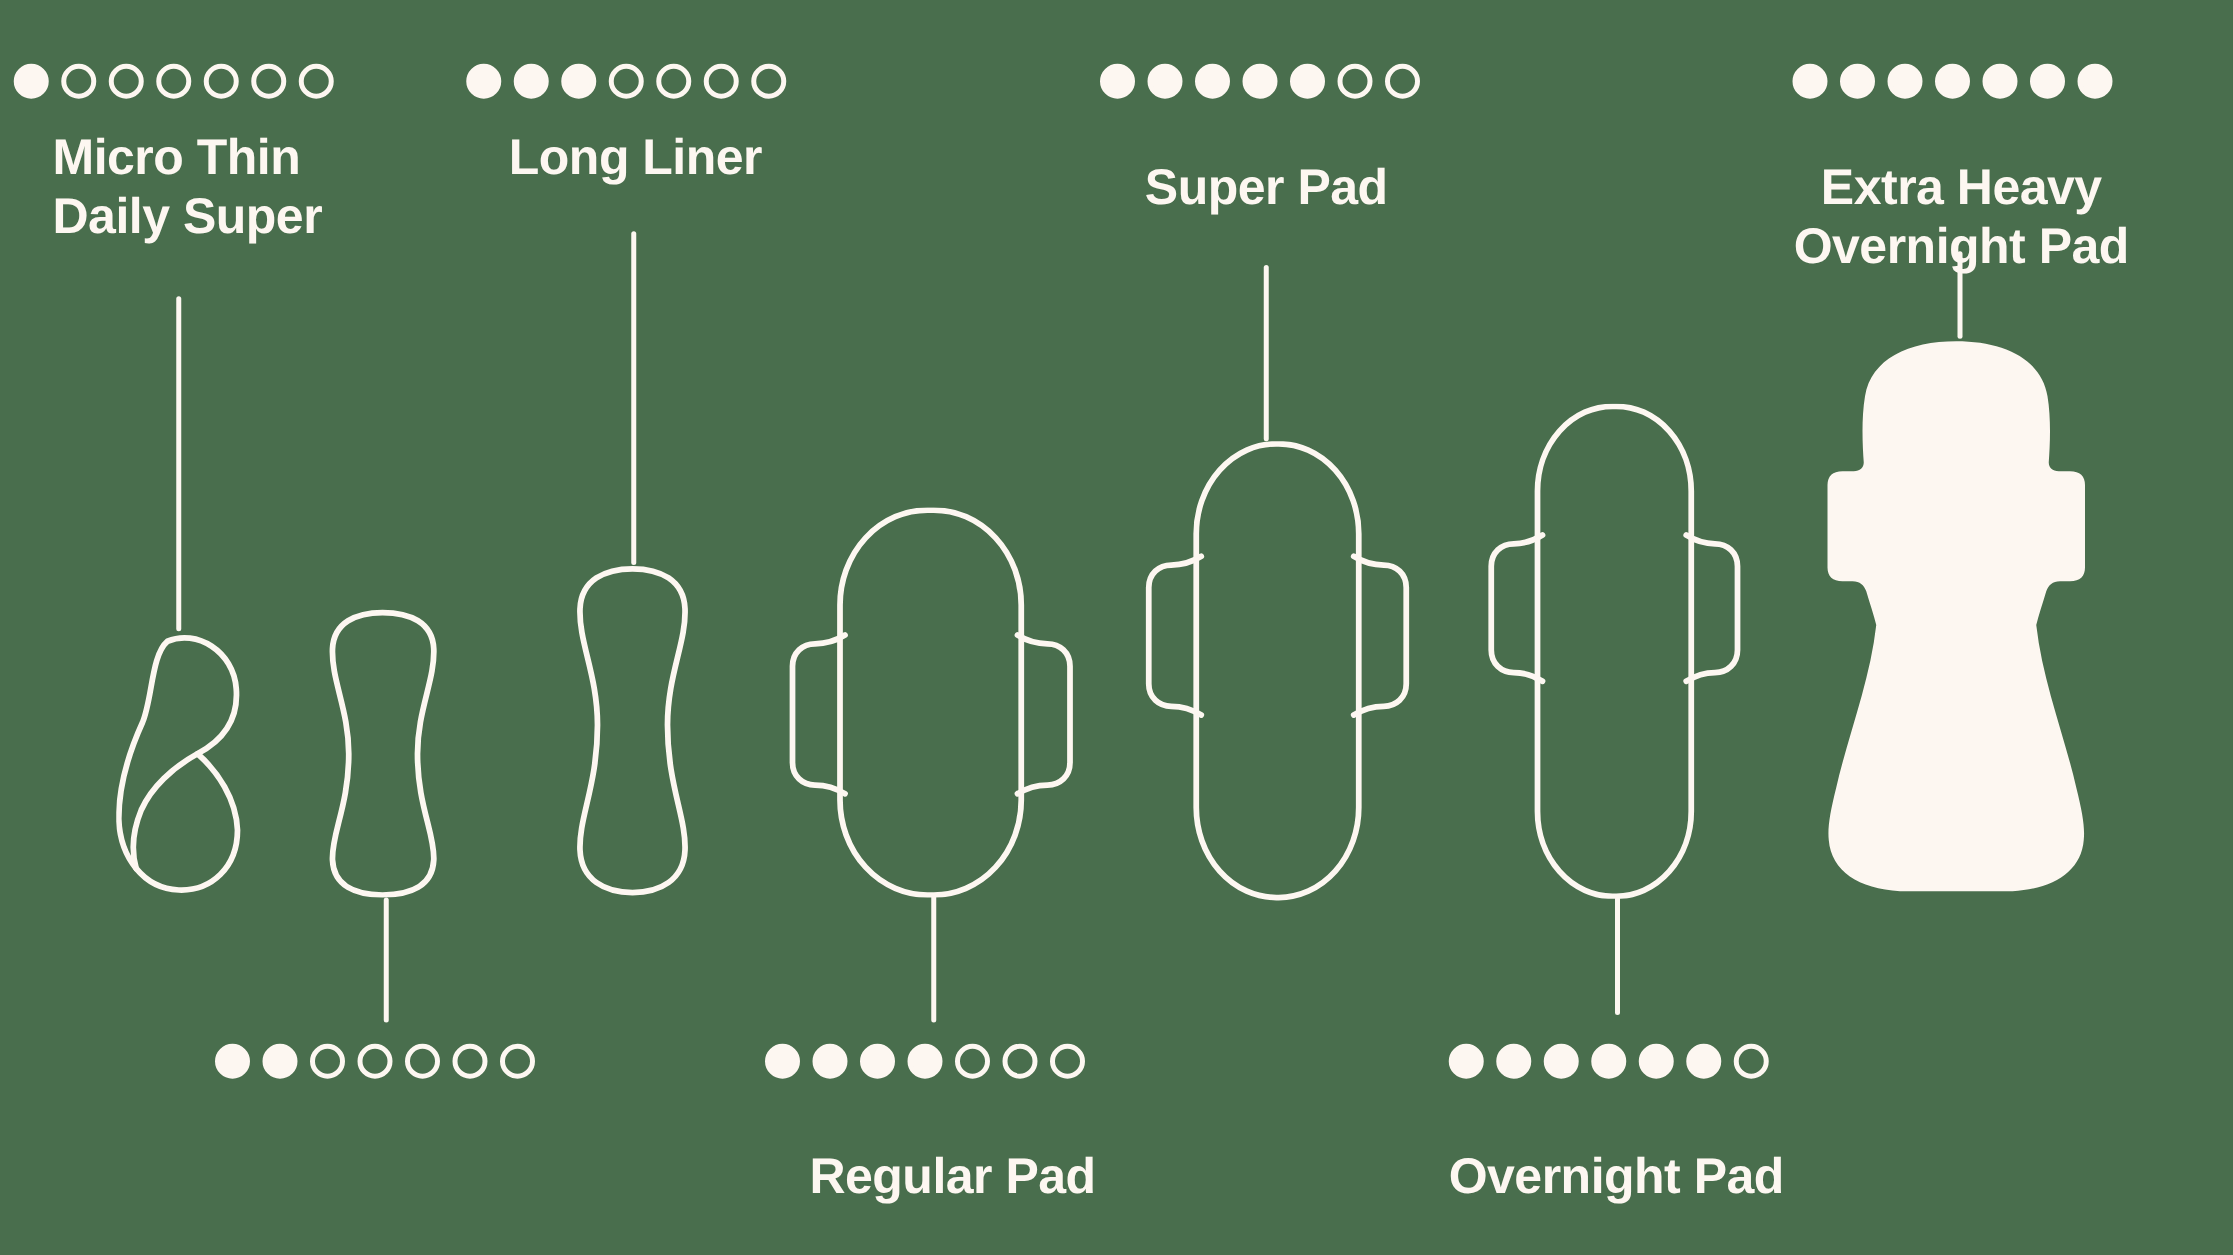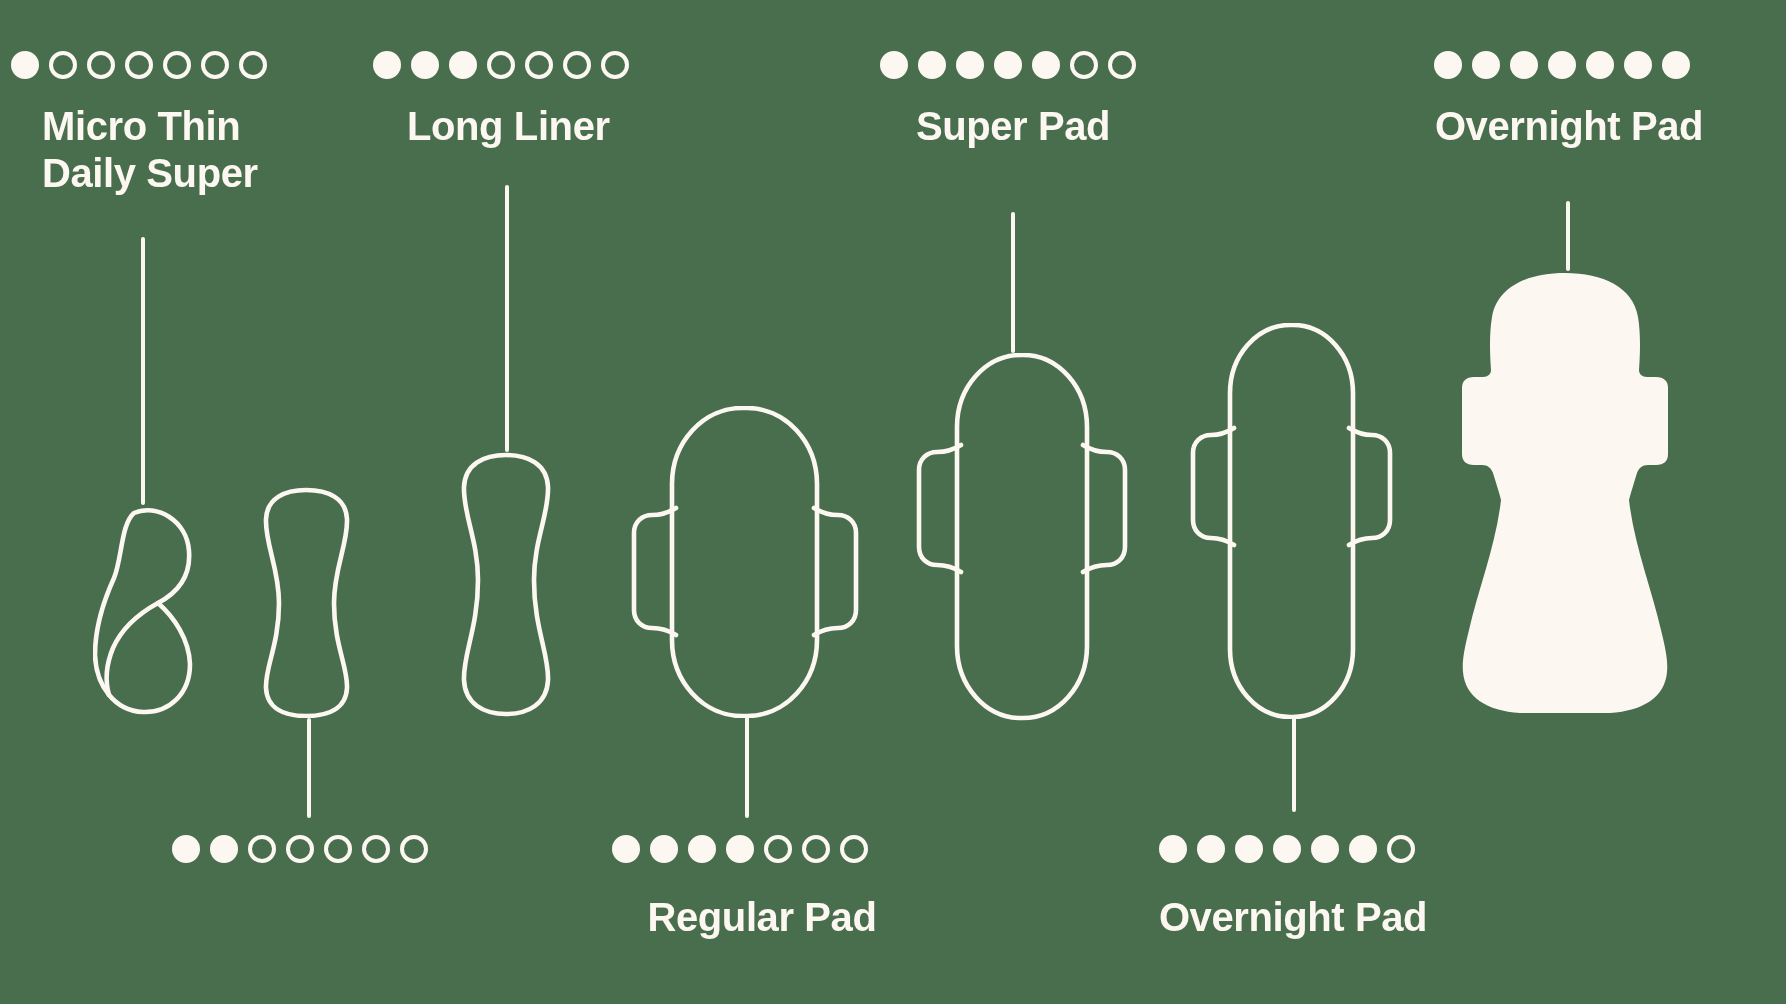--- a/index.html
+++ b/index.html
@@ -21,21 +21,21 @@
     margin-right:10px;
     flex:0 0 auto;
   }
   .dot.filled{background:var(--fg);}
   .label{
     color:var(--fg);
     font-size:40px;line-height:47px;font-weight:bold;
     letter-spacing:-0.4px;
     white-space:nowrap;
   }
-  .label.center{text-align:center;width:300px;}
+  .label.center{text-align:center;width:300px;margin-top:24px;}
   .connector{
     width:4px;background:var(--fg);border-radius:2px;
   }
   .shape-stroke{
     stroke:var(--fg);fill:none;stroke-width:4.6;
     stroke-linecap:round;stroke-linejoin:round;
   }
   .shape-fill{fill:var(--fg);stroke:none;}
 </style>
 </head>
@@ -153,20 +153,21 @@
   <div class="abs dots" style="left:1434px;top:51px;">
       <span class="dot filled"></span>
       <span class="dot filled"></span>
       <span class="dot filled"></span>
       <span class="dot filled"></span>
       <span class="dot filled"></span>
       <span class="dot filled"></span>
       <span class="dot filled"></span>
     </div>
   <div class="abs label center" style="left:1419px;top:103px;">
+    <div>Extra Heavy</div>
     <div>Overnight Pad</div>
   </div>
   <div class="abs connector" style="left:1566px;top:201px;height:70px;"></div>
   <svg class="abs" style="left:1458px;top:270px;" width="214" height="446" viewBox="0 0 214 446">
     <path class="shape-fill" d="M107,3 C145,3 175,17 180,47 C183,65 182,86 181,100 C181,104 184,107 189,107 L198,107 C206,107 210,111 210,118 L210,184 C210,191 206,195 198,195 L190,195 C184,195 181,198 179,203 C176,213 173,222 171,230 C176,275 194,320 203,360 C208,380 210,392 209,402 C207,427 185,441 152,443 L62,443 C29,441 7,427 5,402 C4,392 6,380 11,360 C20,320 38,275 43,230 C41,222 38,213 35,203 C33,198 30,195 24,195 L16,195 C8,195 4,191 4,184 L4,118 C4,111 8,107 16,107 L25,107 C30,107 33,104 33,100 C32,86 31,65 34,47 C39,17 69,3 107,3 Z"></path>
   </svg>
 
 </div>
 
 </body></html>

